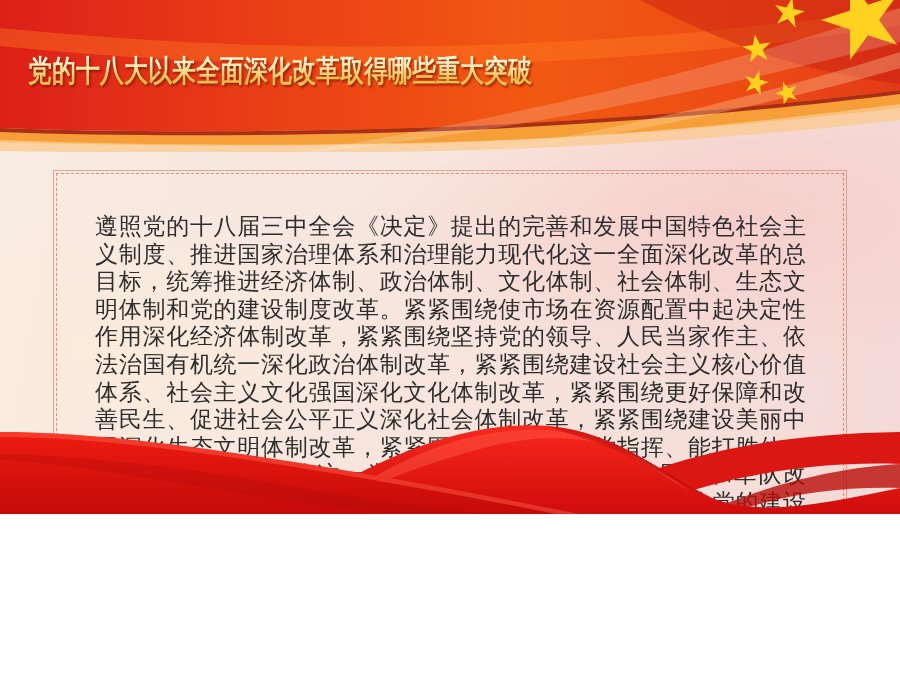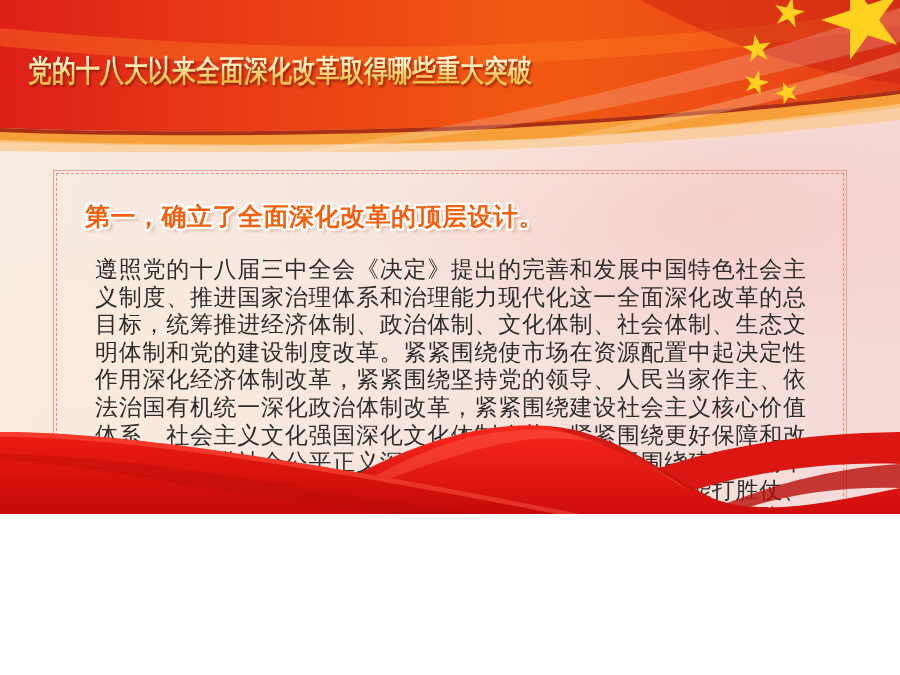--- a/index.html
+++ b/index.html
@@ -104,21 +104,20 @@
       <use href="#st" transform="translate(789,13) rotate(12) scale(16)"></use>
       <use href="#st" transform="translate(757,49) rotate(-8) scale(15)"></use>
       <use href="#st" transform="translate(756,83) rotate(14) scale(13)"></use>
       <use href="#st" transform="translate(787,93) rotate(-20) scale(12)"></use>
     </g>
   </svg>
 
   <h1 class="page-title">党的十八大以来全面深化改革取得哪些重大突破</h1>
 
   <div class="content-box">
-    <h2 class="section-heading">第一，确立了全面深化改革的顶层设计。</h2>
     <p class="body-text">遵照党的十八届三中全会《决定》提出的完善和发展中国特色社会主义制度、推进国家治理体系和治理能力现代化这一全面深化改革的总目标，统筹推进经济体制、政治体制、文化体制、社会体制、生态文明体制和党的建设制度改革。紧紧围绕使市场在资源配置中起决定性作用深化经济体制改革，紧紧围绕坚持党的领导、人民当家作主、依法治国有机统一深化政治体制改革，紧紧围绕建设社会主义核心价值体系、社会主义文化强国深化文化体制改革，紧紧围绕更好保障和改善民生、促进社会公平正义深化社会体制改革，紧紧围绕建设美丽中国深化生态文明体制改革，紧紧围绕建设一支听党指挥、能打胜仗、作风优良的人民军队这一党在新时代的强军目标深化国防和军队改革，紧紧围绕提高科学执政、民主执政、依法执政水平深化党的建设制度改革。2013年12月，党中央成立中央全面深化改革领导小组，负责改革的总体设计、统筹协调、整体推进、督促落实，习近平总书记亲自担任组长，运筹帷幄，总揽全局，亲力亲为谋划指导改革，亲自主持中央全面深化改革领导小组工作。</p>
   </div>
 
   <svg class="ribbon-svg" width="900" height="120" viewBox="0 0 900 120" aria-hidden="true">
     <defs>
       <linearGradient id="mw" x1="0" y1="0" x2="0" y2="1">
         <stop offset="0" stop-color="#f8281c"></stop>
         <stop offset="1" stop-color="#cf0c0c"></stop>
       </linearGradient>
       <linearGradient id="lw" x1="0" y1="0" x2="0" y2="1">

